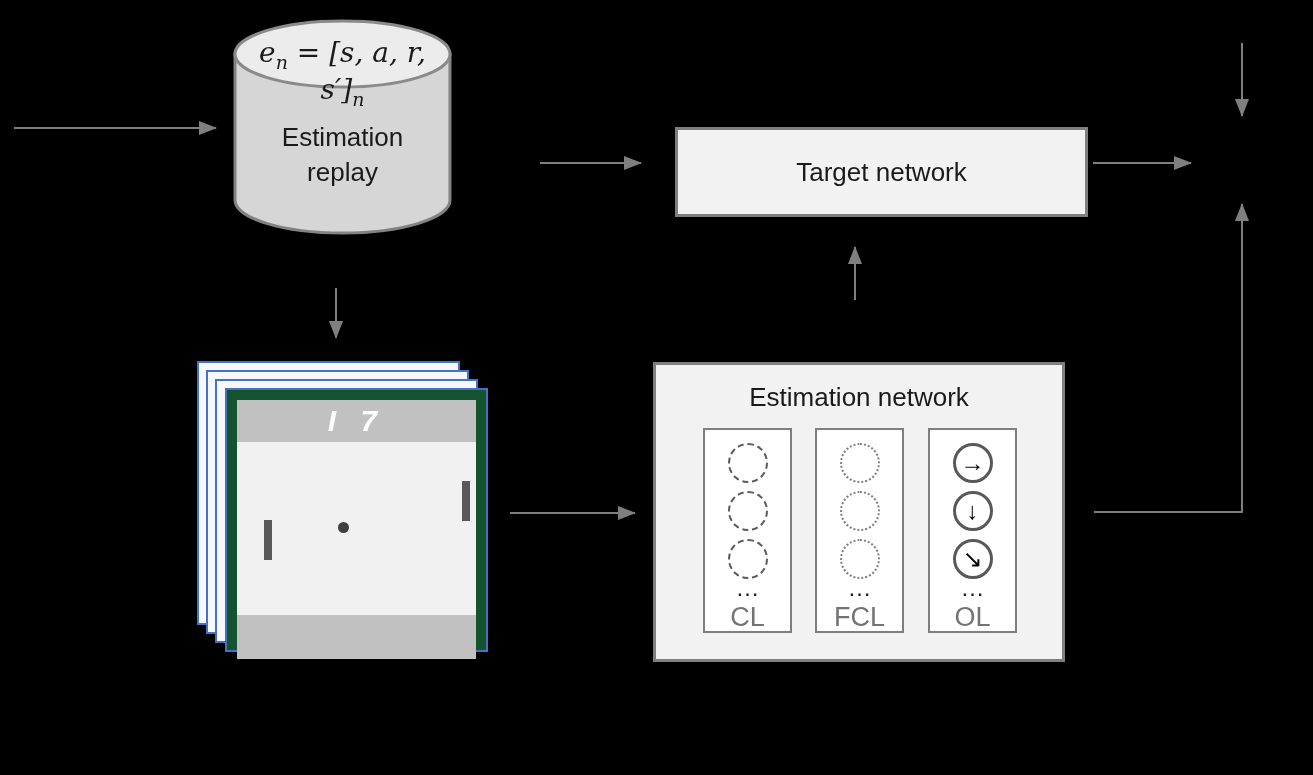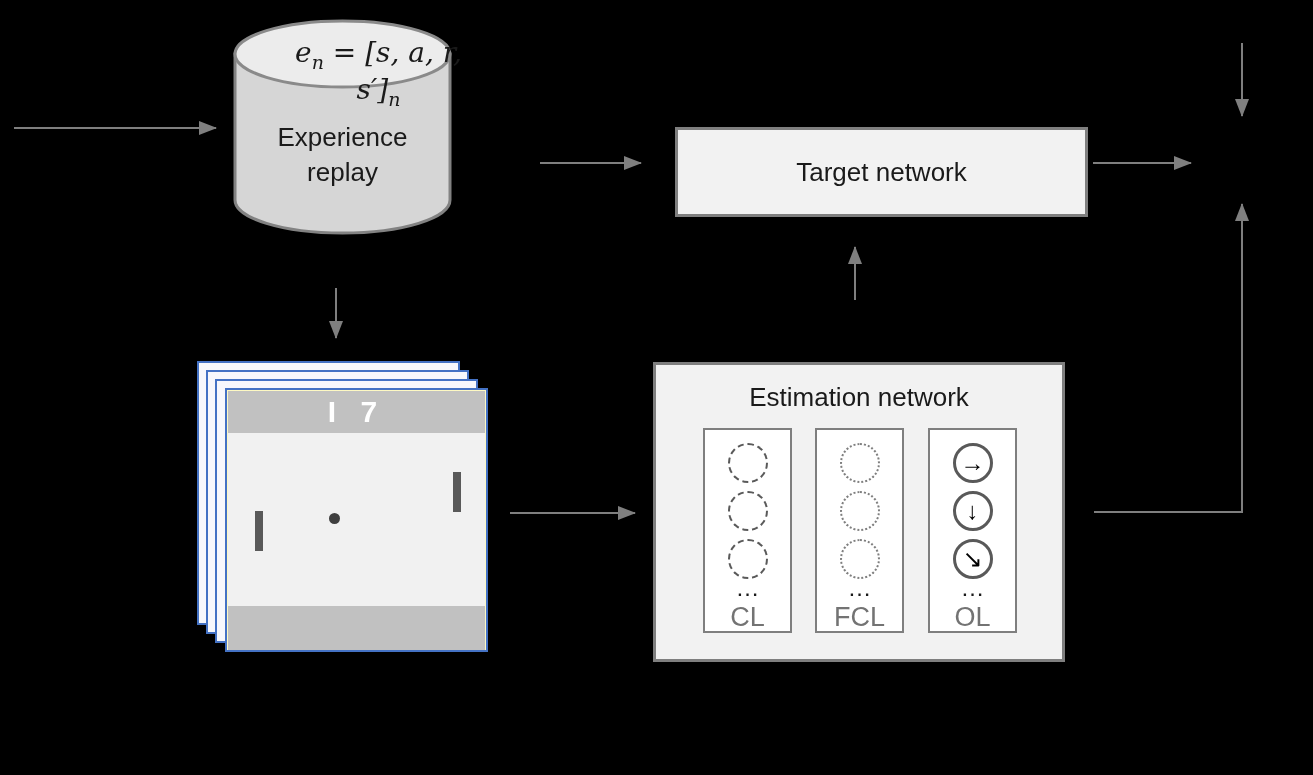--- a/index.html
+++ b/index.html
@@ -2,21 +2,21 @@
 <html><head>
 <meta charset="utf-8">
 <style>
   html,body{margin:0;padding:0;background:#000;}
   #canvas{position:relative;width:1313px;height:775px;background:#000;overflow:hidden;
           font-family:"Liberation Sans",sans-serif;}
   svg.layer{position:absolute;left:0;top:0;}
 
   
   .cyl-formula{position:absolute;left:235px;top:36px;width:215px;text-align:center;
-    font-family:"DejaVu Serif",serif;font-style:italic;font-size:28px;color:#1a1a1a;margin-left:36px;}
+    font-family:"DejaVu Serif",serif;font-style:italic;font-size:28px;color:#1a1a1a;}
   .cyl-formula sub{font-size:19px;}
   .cyl-label{position:absolute;left:235px;top:120px;width:215px;text-align:center;
     font-size:26px;line-height:35px;color:#1a1a1a;}
 
   
   .box{position:absolute;box-sizing:border-box;background:#f2f2f2;border:3px solid #7f7f7f;}
   .target{left:651px;top:127px;width:413px;height:90px;display:flex;align-items:center;justify-content:center;margin-left:24px;}
   .target span{font-size:26px;color:#1a1a1a;}
   .estimation{left:653px;top:362px;width:412px;height:300px;}
   .est-title{position:absolute;left:0;right:0;top:17px;text-align:center;font-size:26px;color:#1a1a1a;}
@@ -30,21 +30,21 @@
   .n-dotted{border:2px dotted #7f7f7f;}
   .n-solid{border:3px solid #595959;}
   .dots{position:absolute;top:146px;left:0;right:0;text-align:center;font-size:24px;line-height:24px;color:#1a1a1a;}
   .nnlabel{position:absolute;top:172px;left:0;right:0;text-align:center;font-size:27px;color:#737373;}
   .lyr-cl{left:47px;top:63px;}  .lyr-fcl{left:159px;top:63px;}  .lyr-ol{left:272px;top:63px;}
 
   
   .frame{position:absolute;box-sizing:border-box;width:263px;height:264px;
     border:2px solid #4472c4;background:#f7f8fc;}
   .f4{left:197px;top:361px;} .f3{left:206px;top:370px;} .f2{left:215px;top:379px;}
-  .front{left:225px;top:388px;background:#fef9c3;padding:1px;}
+  .front{left:225px;top:388px;background:#14532d;padding:10px;font-style:italic;}
   .score-bar{position:relative;height:42px;background:#c1c1c1;display:flex;
     align-items:center;justify-content:center;}
   .score{color:#fff;font-weight:bold;font-size:30px;letter-spacing:8px;}
   .field{position:relative;height:173px;background:#f1f1f1;}
   .paddle{position:absolute;width:8px;height:40px;background:#595959;}
   .paddle.pl{left:27px;top:78px;}
   .paddle.pr{left:225px;top:39px;}
   .ball{position:absolute;left:101px;top:80px;width:11px;height:11px;border-radius:50%;background:#3f3f3f;}
   .bottom-bar{height:44px;background:#c1c1c1;}
 </style>
@@ -74,21 +74,21 @@
       <line x1="336" y1="288" x2="336" y2="338" marker-end="url(#ah)"></line>
       <line x1="510" y1="513" x2="635" y2="513" marker-end="url(#ah)"></line>
       <line x1="855" y1="300" x2="855" y2="247" marker-end="url(#ah)"></line>
     </g>
   </svg>
 
   <div class="cyl-formula">
     <span>e</span><sub>n</sub><span> = [s, a, r, s′]</span><sub>n</sub>
   </div>
   <div class="cyl-label">
-    <span>Experience</span><br>
+    <span>Estimation</span><br>
     <span>replay</span>
   </div>
 
   <div class="box target">
     <span>Target network</span>
   </div>
 
   <div class="frame f4"></div>
   <div class="frame f3"></div>
   <div class="frame f2"></div>

